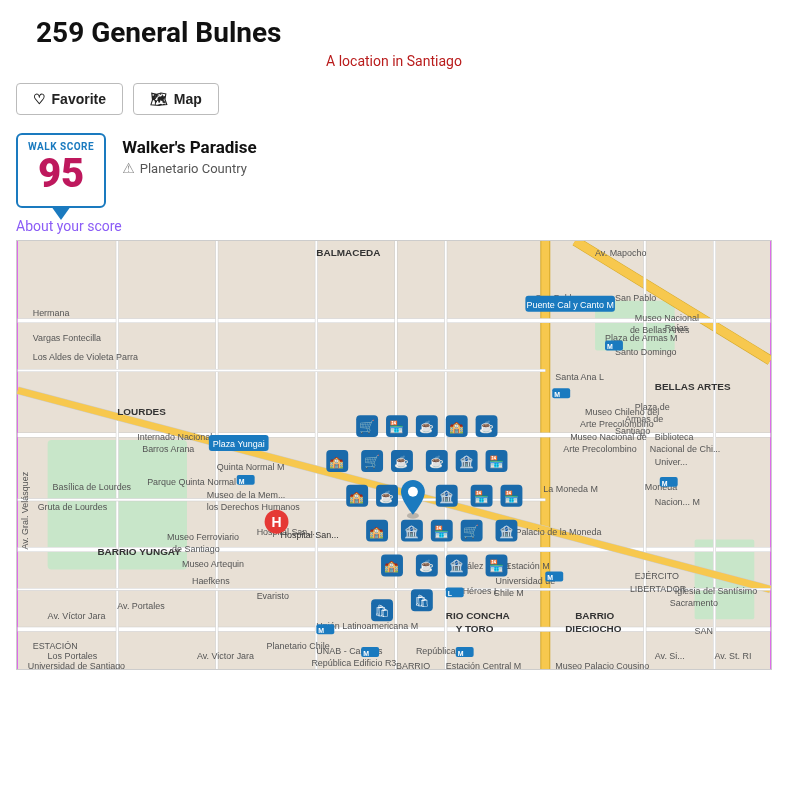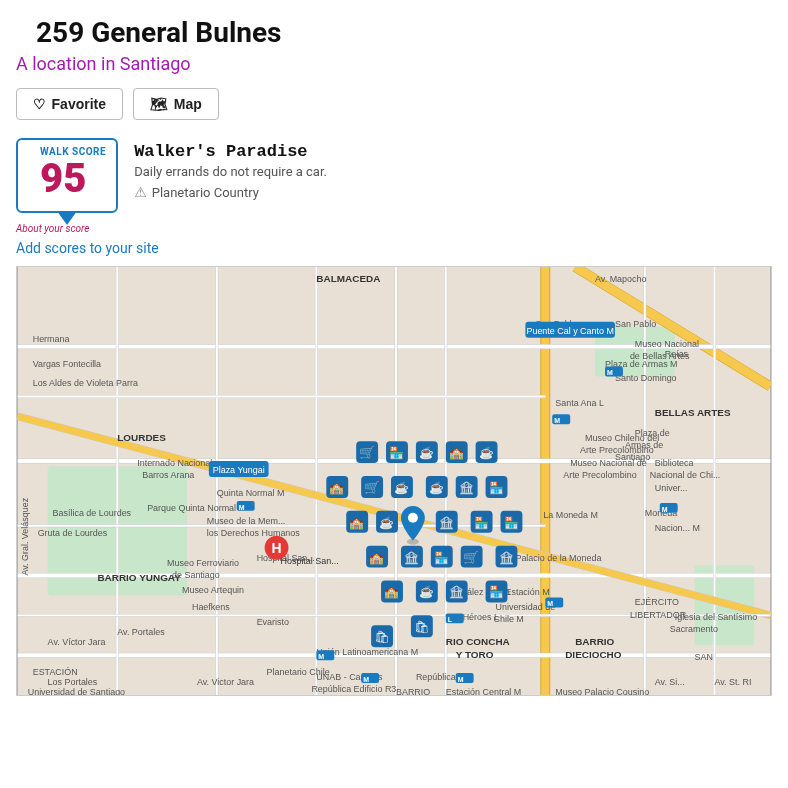--- a/index.html
+++ b/index.html
@@ -14,23 +14,24 @@
       padding: 16px 16px 0 16px;
     }
     .page-title {
       font-size: 28px;
       font-weight: 700;
       color: #111;
       margin-bottom: 4px;
       margin-left: 20px;
     }
     .page-subtitle {
-      font-size: 18px;
-      color: #a21caf;
+      font-size: 14px;
+      color: #b91c1c;
       margin-bottom: 14px;
+      text-align: center;
     }
     .action-buttons {
       display: flex;
       gap: 10px;
       margin-bottom: 18px;
     }
     .action-btn {
       display: flex;
       align-items: center;
       gap: 6px;
@@ -45,24 +46,25 @@
     }
     .walk-score-section {
       display: flex;
       align-items: flex-start;
       gap: 16px;
       margin-bottom: 10px;
     }
     .walk-score-badge {
       display: flex;
       flex-direction: column;
+      align-items: center;
       background: #fff;
       border: 2.5px solid #1a7abf;
       border-radius: 6px;
-      padding: 6px 10px 10px 22px;
+      padding: 6px 10px 10px 10px;
       position: relative;
       min-width: 78px;
     }
     .walk-score-badge::after {
       content: '';
       position: absolute;
       bottom: -14px;
       left: 50%;
       transform: translateX(-50%);
       border-left: 10px solid transparent;
@@ -86,62 +88,60 @@
       display: flex;
       flex-direction: column;
       justify-content: center;
       padding-top: 4px;
     }
     .walk-score-title {
       font-size: 17px;
       font-weight: 700;
       color: #111;
       margin-bottom: 3px;
-      font-family: Liberation Mono, monospace;
     }
     .walk-score-desc {
       font-size: 13px;
       color: #555;
       margin-bottom: 5px;
     }
     .walk-score-warning {
       display: flex;
       align-items: center;
       gap: 5px;
       font-size: 13px;
       color: #555;
     }
     .warning-icon {
       font-size: 14px;
       color: #888;
     }
     .about-score-link {
-      color: #be185d;
-      font-size: 10px;
+      color: #8b5cf6;
+      font-size: 14px;
       text-decoration: none;
       display: block;
       margin-bottom: 6px;
       margin-top: 6px;
       cursor: pointer;
-      font-style: italic;
     }
     .add-scores-link {
       color: #1a7abf;
       font-size: 14px;
       text-decoration: none;
       display: block;
       margin-bottom: 10px;
       cursor: pointer;
     }
     .map-container {
       width: 100%;
       height: 430px;
       overflow: hidden;
       position: relative;
-      background: #a3a3a3;
+      background: #d946ef;
       border: 1px solid #ccc;
     }
     .map-svg {
       width: 100%;
       height: 100%;
     }
     
     .map-bg { fill: #e8e0d5; }
     .road-major { stroke: #f7c84e; stroke-width: 8; fill: none; }
     .road-medium { stroke: #ffffff; stroke-width: 4; fill: none; }
@@ -171,30 +171,28 @@
     </button>
   </div>
 
   <div class="walk-score-section">
     <div class="walk-score-badge">
       <span class="walk-score-label">Walk Score</span>
       <span class="walk-score-number">95</span>
     </div>
     <div class="walk-score-info">
       <div class="walk-score-title">Walker's Paradise</div>
-      <div class="walk-score-desc">Daily errands do not require a car.</div>
       <div class="walk-score-warning">
         <span class="warning-icon">⚠</span>
         <span>Planetario Country</span>
       </div>
     </div>
   </div>
 
   <a class="about-score-link">About your score</a>
-  <a class="add-scores-link">Add scores to your site</a>
 
   <div class="map-container">
     <svg class="map-svg" viewBox="0 0 756 430" xmlns="http://www.w3.org/2000/svg">
 
       <rect width="756" height="430" class="map-bg"></rect>
 
       <rect x="30" y="200" width="140" height="130" class="park" rx="4"></rect>
       <rect x="580" y="60" width="80" height="50" class="park" rx="2"></rect>
       <rect x="680" y="300" width="60" height="80" class="park" rx="2"></rect>
 

